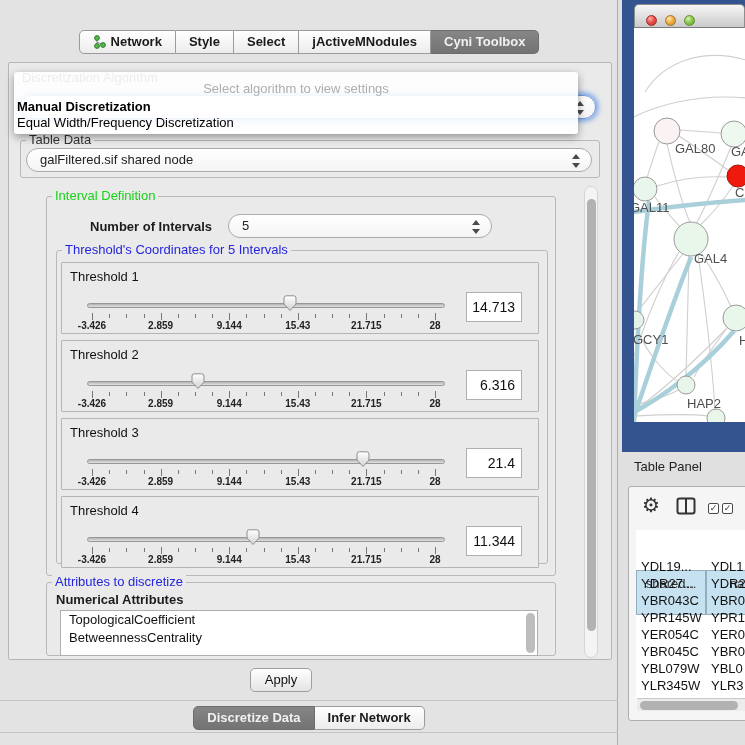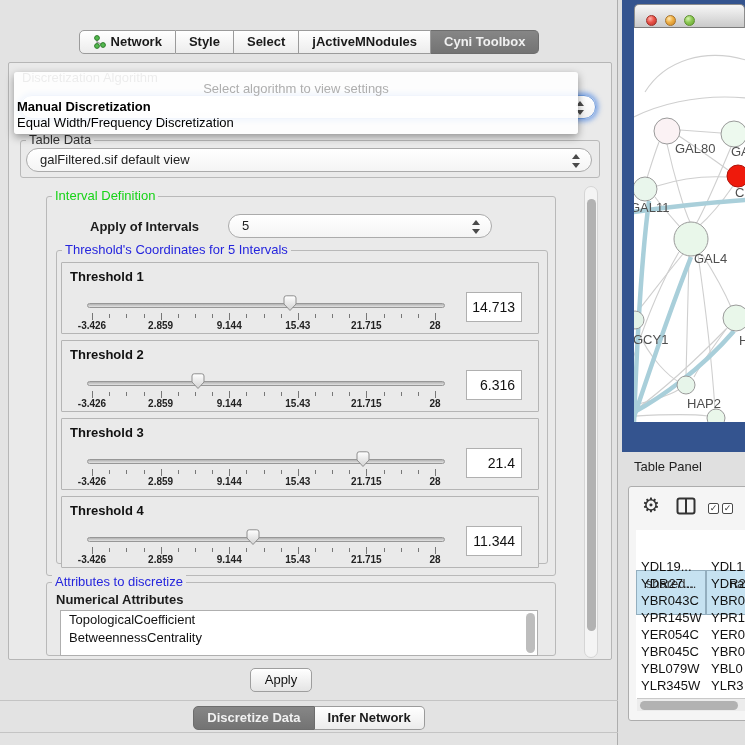--- a/index.html
+++ b/index.html
@@ -33,21 +33,21 @@
   .combo .arrows i { position:absolute; left:0; width:0; height:0; border-left:4px solid transparent; border-right:4px solid transparent; }
   .combo .arrows i.up { top:1px; border-bottom:5px solid #4a4a4a; }
   .combo .arrows i.dn { bottom:1px; border-top:5px solid #4a4a4a; }
   .combo.focused { border:1px solid #6f9bdc; box-shadow:0 0 5px 2.5px rgba(100,150,230,.8); }
 
   #algo-popup { left:14px; top:72px; width:564px; height:62px; background:rgba(255,255,255,.9); border-radius:3px; box-shadow:0 3px 9px rgba(0,0,0,.38); z-index:30; }
   #algo-popup .ph { position:absolute; left:0; top:9px; width:100%; text-align:center; color:#aeaeae; }
   .popup-item { position:absolute; left:3px; white-space:nowrap; color:#000; }
 
   .thr-box { position:absolute; left:61px; width:478px; height:72px; border:1px solid #b5b5b5; background:#eaeaea; border-radius:1px; }
-  .thr-label { position:absolute; left:8px; top:6px; font-weight:bold; color:#111; }
+  .thr-label { position:absolute; left:8px; top:6px; font-weight:normal; color:#111; }
   .thr-track { position:absolute; left:25px; top:40px; width:358px; height:5px; background:linear-gradient(#b2b2b2,#e3e3e3); border:1px solid #979797; border-radius:3px; }
   .tick { position:absolute; width:1px; background:#777; }
   .tick-lab { position:absolute; top:57px; width:44px; margin-left:-22px; text-align:center; font-size:10px; font-weight:bold; color:#222; }
   .thr-value { position:absolute; left:404px; top:29px; width:56px; height:30px; background:#fff; border:1px solid #b0b0b0; line-height:28px; text-align:right; padding-right:6px; font-size:14px; color:#111; }
   .thumb { position:absolute; top:31px; }
 
   .scrollbar-v { background:#f4f4f4; border:1px solid #d5d5d5; border-radius:7px; }
   .sthumb { position:absolute; background:#b2b2b2; border-radius:5px; }
 
   #attr-list { left:60px; top:610px; width:478px; height:46px; background:#fff; border:1px solid #afafaf; overflow:hidden; }
@@ -124,30 +124,30 @@
 
   <div id="algo-popup" class="abs">
     <div class="ph">Select algorithm to view settings</div>
   <div class="popup-item" style="top: 27px; font-weight: bold;">Manual Discretization</div>
       <div class="popup-item" style="top: 43px; font-weight: normal;">Equal Width/Frequency Discretization</div>
     </div>
 
   <div class="groupbox" style="left:20px;top:140px;width:580px;height:38px"></div>
   <div class="grouplabel lab-dark" style="left:26px;top:133px">Table Data</div>
   <div class="combo abs" style="left:26px;top:148px;width:566px">
-    <span>galFiltered.sif default view</span>
+    <span>galFiltered.sif shared node</span>
     <span class="arrows">
         <i class="up"></i>
         <i class="dn"></i>
       </span>
   </div>
 
   <div class="groupbox" style="left:46px;top:196px;width:510px;height:380px"></div>
   <div class="grouplabel lab-green" style="left:52px;top:189px">Interval Definition</div>
-  <div class="abs" style="left:90px;top:219px;font-weight:bold">Apply of Intervals</div>
+  <div class="abs" style="left:90px;top:219px;font-weight:bold">Number of Intervals</div>
   <div class="combo abs" style="left:228px;top:214px;width:264px">
     <span>5</span>
     <span class="arrows">
         <i class="up"></i>
         <i class="dn"></i>
       </span>
   </div>
   <div class="groupbox" style="left:56px;top:250px;width:492px;height:314px"></div>
   <div class="grouplabel lab-blue" style="left:62px;top:243px">Threshold's Coordinates for 5 Intervals</div>
   <div id="thresholds-host">

